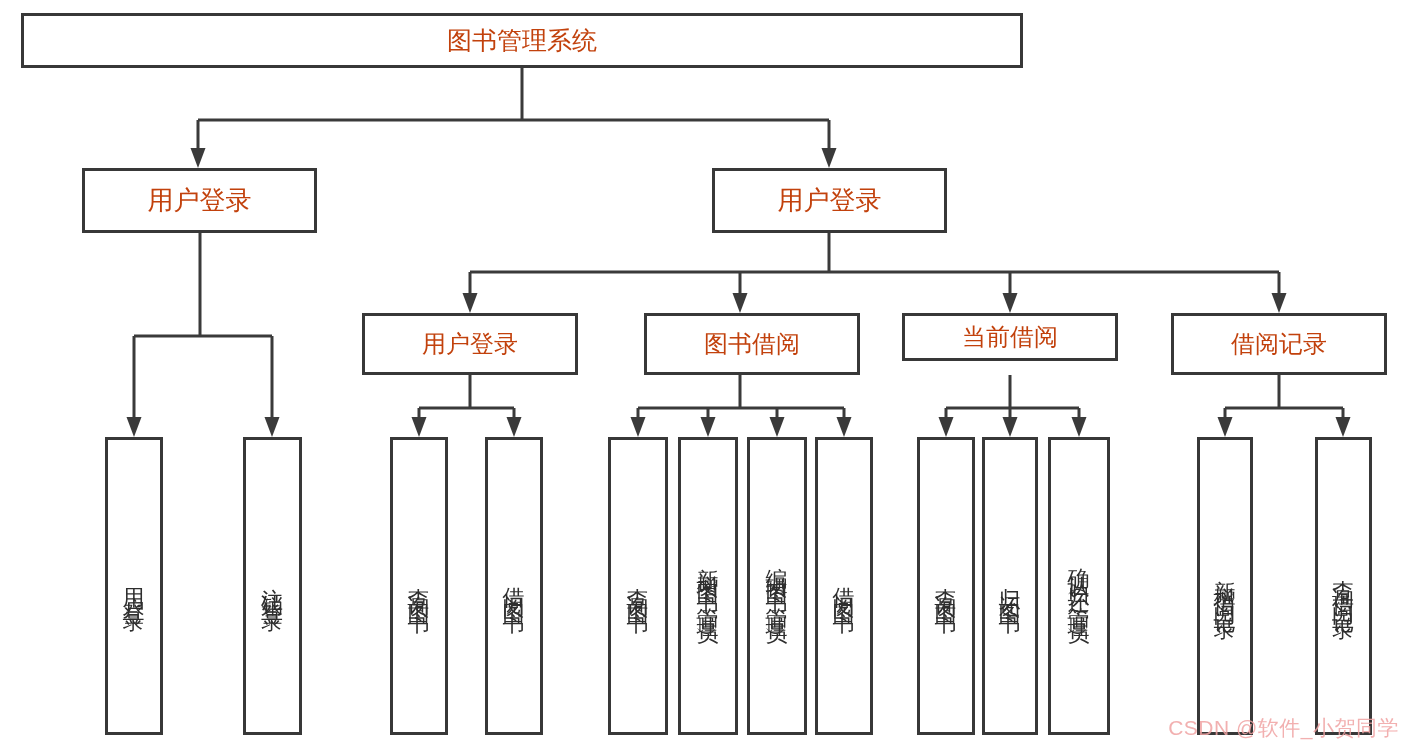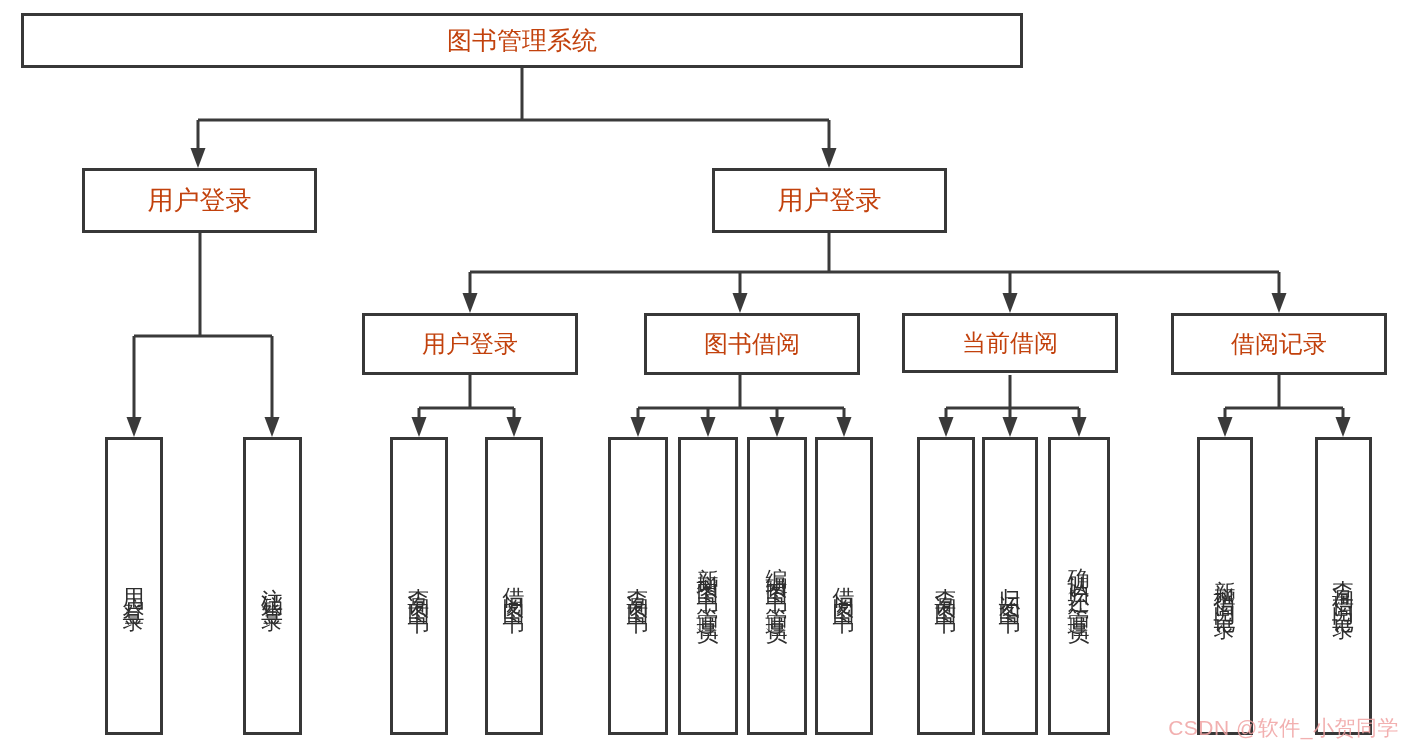--- a/index.html
+++ b/index.html
@@ -72,21 +72,21 @@
   <div class="hbox t-l2" style="left:712px;top:168px;width:235px;height:65px">
     <span>用户登录</span>
   </div>
 
   <div class="hbox t-l3" style="left:362px;top:313px;width:216px;height:62px">
     <span>用户登录</span>
   </div>
   <div class="hbox t-l3" style="left:644px;top:313px;width:216px;height:62px">
     <span>图书借阅</span>
   </div>
-  <div class="hbox t-l3" style="left:902px;top:313px;width:216px;height:60px">
+  <div class="hbox t-l3" style="left:902px;top:313px;width:216px;height:48px">
     <span>当前借阅</span>
   </div>
   <div class="hbox t-l3" style="left:1171px;top:313px;width:216px;height:62px">
     <span>借阅记录</span>
   </div>
 
   <div class="vbox" style="left:105px;top:437px;width:58px;height:298px">
     <span class="vtext">用户登录</span>
   </div>
   <div class="vbox" style="left:243px;top:437px;width:59px;height:298px">

